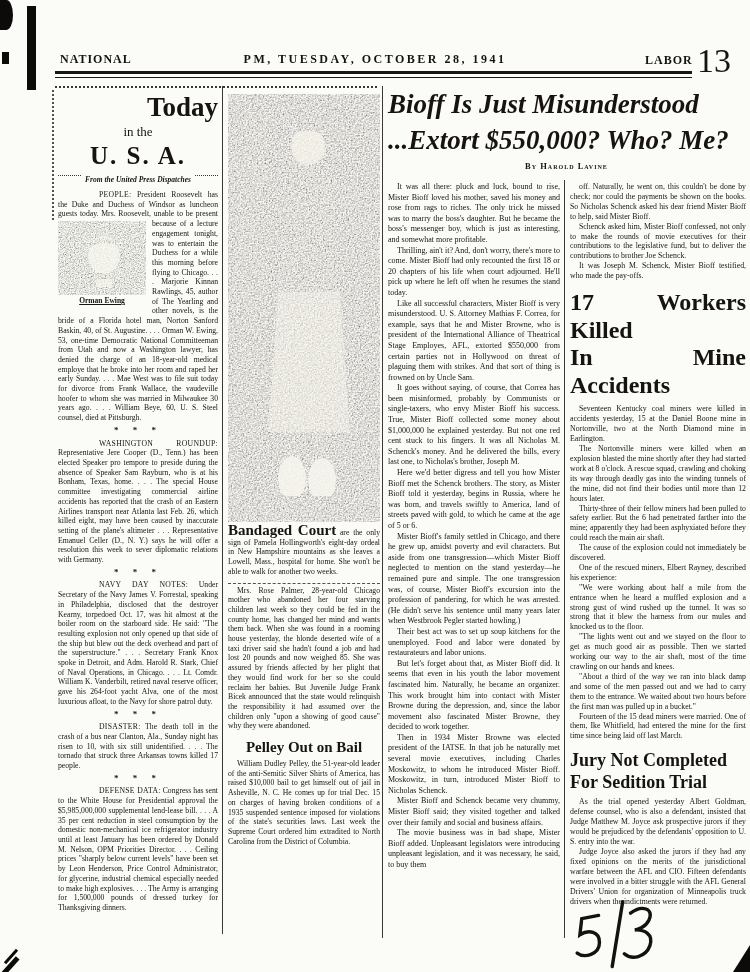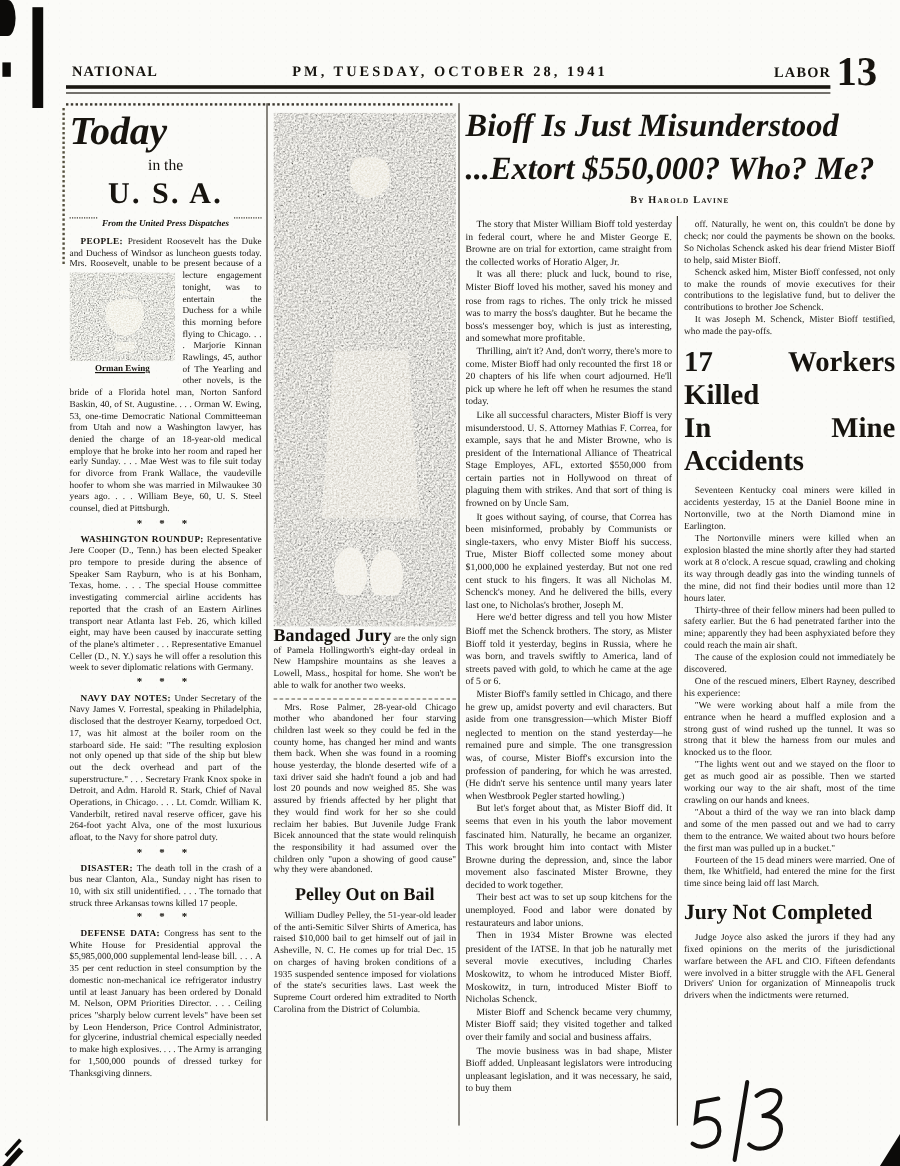--- a/index.html
+++ b/index.html
@@ -9,35 +9,35 @@
     background-image:radial-gradient(rgba(0,0,0,0.05) 0.5px, transparent 0.6px);
     background-size:9px 6px;
     font-family:"Liberation Serif","DejaVu Serif",serif;
     color:#17140f;
     -webkit-font-smoothing:antialiased;
   }
   .abs{position:absolute;}
   
   .hdr-small{font-size:12px;font-weight:bold;letter-spacing:1px;}
   .hdr-center{font-size:12px;font-weight:bold;letter-spacing:2.5px;}
-  .page-num{font-size:34px;font-weight:bold;line-height:1;}
+  .page-num{font-size:34px;font-weight:normal;line-height:1;}
   .double-rule{border-top:3px solid #1a1712;border-bottom:1px solid #1a1712;height:3px;}
   
   .vrule{width:1px;background:#3c382f;}
   .dotted-rule{border-top:2px dotted #3c382f;}
   .dash-rule{border-top:1px dashed #55503f;}
   
-  .today-title{font-size:33px;font-weight:bold;text-align:left;line-height:1;margin:6px 0 0;font-style:italic;}
+  .today-title{font-size:27px;font-weight:bold;text-align:right;line-height:1;margin:6px 0 0;}
   .today-mid{font-size:13px;text-align:center;margin:3px 0 2px;}
   .today-usa{font-size:25px;font-weight:bold;text-align:center;letter-spacing:2px;margin:0 0 5px;}
   .tagline{display:flex;gap:4px;font-size:7.5px;font-style:italic;font-weight:bold;margin:0 0 6px;}
   .tagline::before,.tagline::after{content:"";flex:1;border-top:1px dotted #3c382f;}
   .body-txt{font-size:7.7px;line-height:9.7px;text-align:justify;margin:0;}
   .body-txt p{margin:0;text-indent:9px;}
-  .lead{font-weight:bold;letter-spacing:0.3px;}
+  .lead{font-weight:normal;letter-spacing:0.3px;margin-left:32px;}
   .star-sep{text-align:center;font-size:9px;letter-spacing:6px;margin:3px 0;font-weight:bold;}
   .float-photo{float:left;width:88px;margin:2px 6px 1px 0;}
   .float-photo .cap{font-size:7.5px;font-weight:bold;text-align:center;text-indent:0;margin-top:1px;}
   
   .caption-lead{font-size:15px;font-weight:bold;}
   .mid-head{font-size:12px;font-weight:bold;line-height:1.3;margin:4px 0 2px;}
   .pelley-head{font-size:15px;font-weight:bold;margin:8px 0 3px;text-align:center;}
   
   .bioff-h{font-style:italic;font-weight:bold;font-size:27px;line-height:1.2;margin:0;white-space:nowrap;}
   .bioff-h2{margin-top:4px;}
@@ -155,21 +155,21 @@
       <path d="M50,198 L112,198 L122,338 L40,338 Z" fill="#b6afa0"></path>
       <rect x="58" y="338" width="14" height="28" fill="#53504a"></rect>
       <rect x="86" y="338" width="14" height="28" fill="#53504a"></rect>
       <ellipse cx="64" cy="384" rx="14" ry="22" fill="#e9e4d6"></ellipse>
       <ellipse cx="94" cy="386" rx="14" ry="22" fill="#e9e4d6"></ellipse>
       <rect x="0" y="402" width="152" height="26" fill="#26241f"></rect>
     </g>
   </svg>
 
   <div class="body-txt" style="margin-top:4px;">
-    <span class="caption-lead">Bandaged Jury</span>
+    <span class="caption-lead">Bandaged Court</span>
     <span>are the only sign of Pamela Hollingworth's eight-day ordeal in New Hampshire mountains as she leaves a Lowell, Mass., hospital for home. She won't be able to walk for another two weeks.</span>
   </div>
 
   <div class="dash-rule" style="margin:6px 0 2px;"></div>
 
   <div class="body-txt">
     <p>Mrs. Rose Palmer, 28-year-old Chicago mother who abandoned her four starving children last week so they could be fed in the county home, has changed her mind and wants them back. When she was found in a rooming house yesterday, the blonde deserted wife of a taxi driver said she hadn't found a job and had lost 20 pounds and now weighed 85. She was assured by friends affected by her plight that they would find work for her so she could reclaim her babies. But Juvenile Judge Frank Bicek announced that the state would relinquish the responsibility it had assumed over the children only "upon a showing of good cause" why they were abandoned.</p>
   </div>
 
   <div class="pelley-head">Pelley Out on Bail</div>
@@ -178,29 +178,28 @@
   </div>
 </div>
 
 <div class="abs" style="left:388px;top:88px;width:357px;">
   <div class="bioff-h">Bioff Is Just Misunderstood</div>
   <div class="bioff-h bioff-h2">...Extort $550,000? Who? Me?</div>
   <div class="byline">By Harold Lavine</div>
 </div>
 
 <div class="abs col-txt" style="left:388px;top:182px;width:172px;height:758px;overflow:hidden;">
-  <p>The story that Mister William Bioff told yesterday in federal court, where he and Mister George E. Browne are on trial for extortion, came straight from the collected works of Horatio Alger, Jr.</p>
   <p>It was all there: pluck and luck, bound to rise, Mister Bioff loved his mother, saved his money and rose from rags to riches. The only trick he missed was to marry the boss's daughter. But he became the boss's messenger boy, which is just as interesting, and somewhat more profitable.</p>
   <p>Thrilling, ain't it? And, don't worry, there's more to come. Mister Bioff had only recounted the first 18 or 20 chapters of his life when court adjourned. He'll pick up where he left off when he resumes the stand today.</p>
   <p>Like all successful characters, Mister Bioff is very misunderstood. U. S. Attorney Mathias F. Correa, for example, says that he and Mister Browne, who is president of the International Alliance of Theatrical Stage Employes, AFL, extorted $550,000 from certain parties not in Hollywood on threat of plaguing them with strikes. And that sort of thing is frowned on by Uncle Sam.</p>
   <p>It goes without saying, of course, that Correa has been misinformed, probably by Communists or single-taxers, who envy Mister Bioff his success. True, Mister Bioff collected some money about $1,000,000 he explained yesterday. But not one red cent stuck to his fingers. It was all Nicholas M. Schenck's money. And he delivered the bills, every last one, to Nicholas's brother, Joseph M.</p>
   <p>Here we'd better digress and tell you how Mister Bioff met the Schenck brothers. The story, as Mister Bioff told it yesterday, begins in Russia, where he was born, and travels swiftly to America, land of streets paved with gold, to which he came at the age of 5 or 6.</p>
   <p>Mister Bioff's family settled in Chicago, and there he grew up, amidst poverty and evil characters. But aside from one transgression—which Mister Bioff neglected to mention on the stand yesterday—he remained pure and simple. The one transgression was, of course, Mister Bioff's excursion into the profession of pandering, for which he was arrested. (He didn't serve his sentence until many years later when Westbrook Pegler started howling.)</p>
+  <p>Their best act was to set up soup kitchens for the unemployed. Food and labor were donated by restaurateurs and labor unions.</p>
   <p>But let's forget about that, as Mister Bioff did. It seems that even in his youth the labor movement fascinated him. Naturally, he became an organizer. This work brought him into contact with Mister Browne during the depression, and, since the labor movement also fascinated Mister Browne, they decided to work together.</p>
-  <p>Their best act was to set up soup kitchens for the unemployed. Food and labor were donated by restaurateurs and labor unions.</p>
   <p>Then in 1934 Mister Browne was elected president of the IATSE. In that job he naturally met several movie executives, including Charles Moskowitz, to whom he introduced Mister Bioff. Moskowitz, in turn, introduced Mister Bioff to Nicholas Schenck.</p>
   <p>Mister Bioff and Schenck became very chummy, Mister Bioff said; they visited together and talked over their family and social and business affairs.</p>
   <p>The movie business was in bad shape, Mister Bioff added. Unpleasant legislators were introducing unpleasant legislation, and it was necessary, he said, to buy them</p>
 </div>
 
 <div class="abs col-txt col2-txt" style="left:570px;top:182px;width:176px;height:786px;overflow:hidden;">
   <p>off. Naturally, he went on, this couldn't be done by check; nor could the payments be shown on the books. So Nicholas Schenck asked his dear friend Mister Bioff to help, said Mister Bioff.</p>
   <p>Schenck asked him, Mister Bioff confessed, not only to make the rounds of movie executives for their contributions to the legislative fund, but to deliver the contributions to brother Joe Schenck.</p>
   <p>It was Joseph M. Schenck, Mister Bioff testified, who made the pay-offs.</p>
 
@@ -213,15 +212,17 @@
   <p>Thirty-three of their fellow miners had been pulled to safety earlier. But the 6 had penetrated farther into the mine; apparently they had been asphyxiated before they could reach the main air shaft.</p>
   <p>The cause of the explosion could not immediately be discovered.</p>
   <p>One of the rescued miners, Elbert Rayney, described his experience:</p>
   <p>"We were working about half a mile from the entrance when he heard a muffled explosion and a strong gust of wind rushed up the tunnel. It was so strong that it blew the harness from our mules and knocked us to the floor.</p>
   <p>"The lights went out and we stayed on the floor to get as much good air as possible. Then we started working our way to the air shaft, most of the time crawling on our hands and knees.</p>
   <p>"About a third of the way we ran into black damp and some of the men passed out and we had to carry them to the entrance. We waited about two hours before the first man was pulled up in a bucket."</p>
   <p>Fourteen of the 15 dead miners were married. One of them, Ike Whitfield, had entered the mine for the first time since being laid off last March.</p>
 
   <div class="jury-head">
     <div>Jury Not Completed</div>
-  </div>
+    <div>For Sedition Trial</div>
+  </div>
+  <p>As the trial opened yesterday Albert Goldman, defense counsel, who is also a defendant, insisted that Judge Matthew M. Joyce ask prospective jurors if they would be prejudiced by the defendants' opposition to U. S. entry into the war.</p>
   <p>Judge Joyce also asked the jurors if they had any fixed opinions on the merits of the jurisdictional warfare between the AFL and CIO. Fifteen defendants were involved in a bitter struggle with the AFL General Drivers' Union for organization of Minneapolis truck drivers when the indictments were returned.</p>
 </div>
 
 </body></html>

